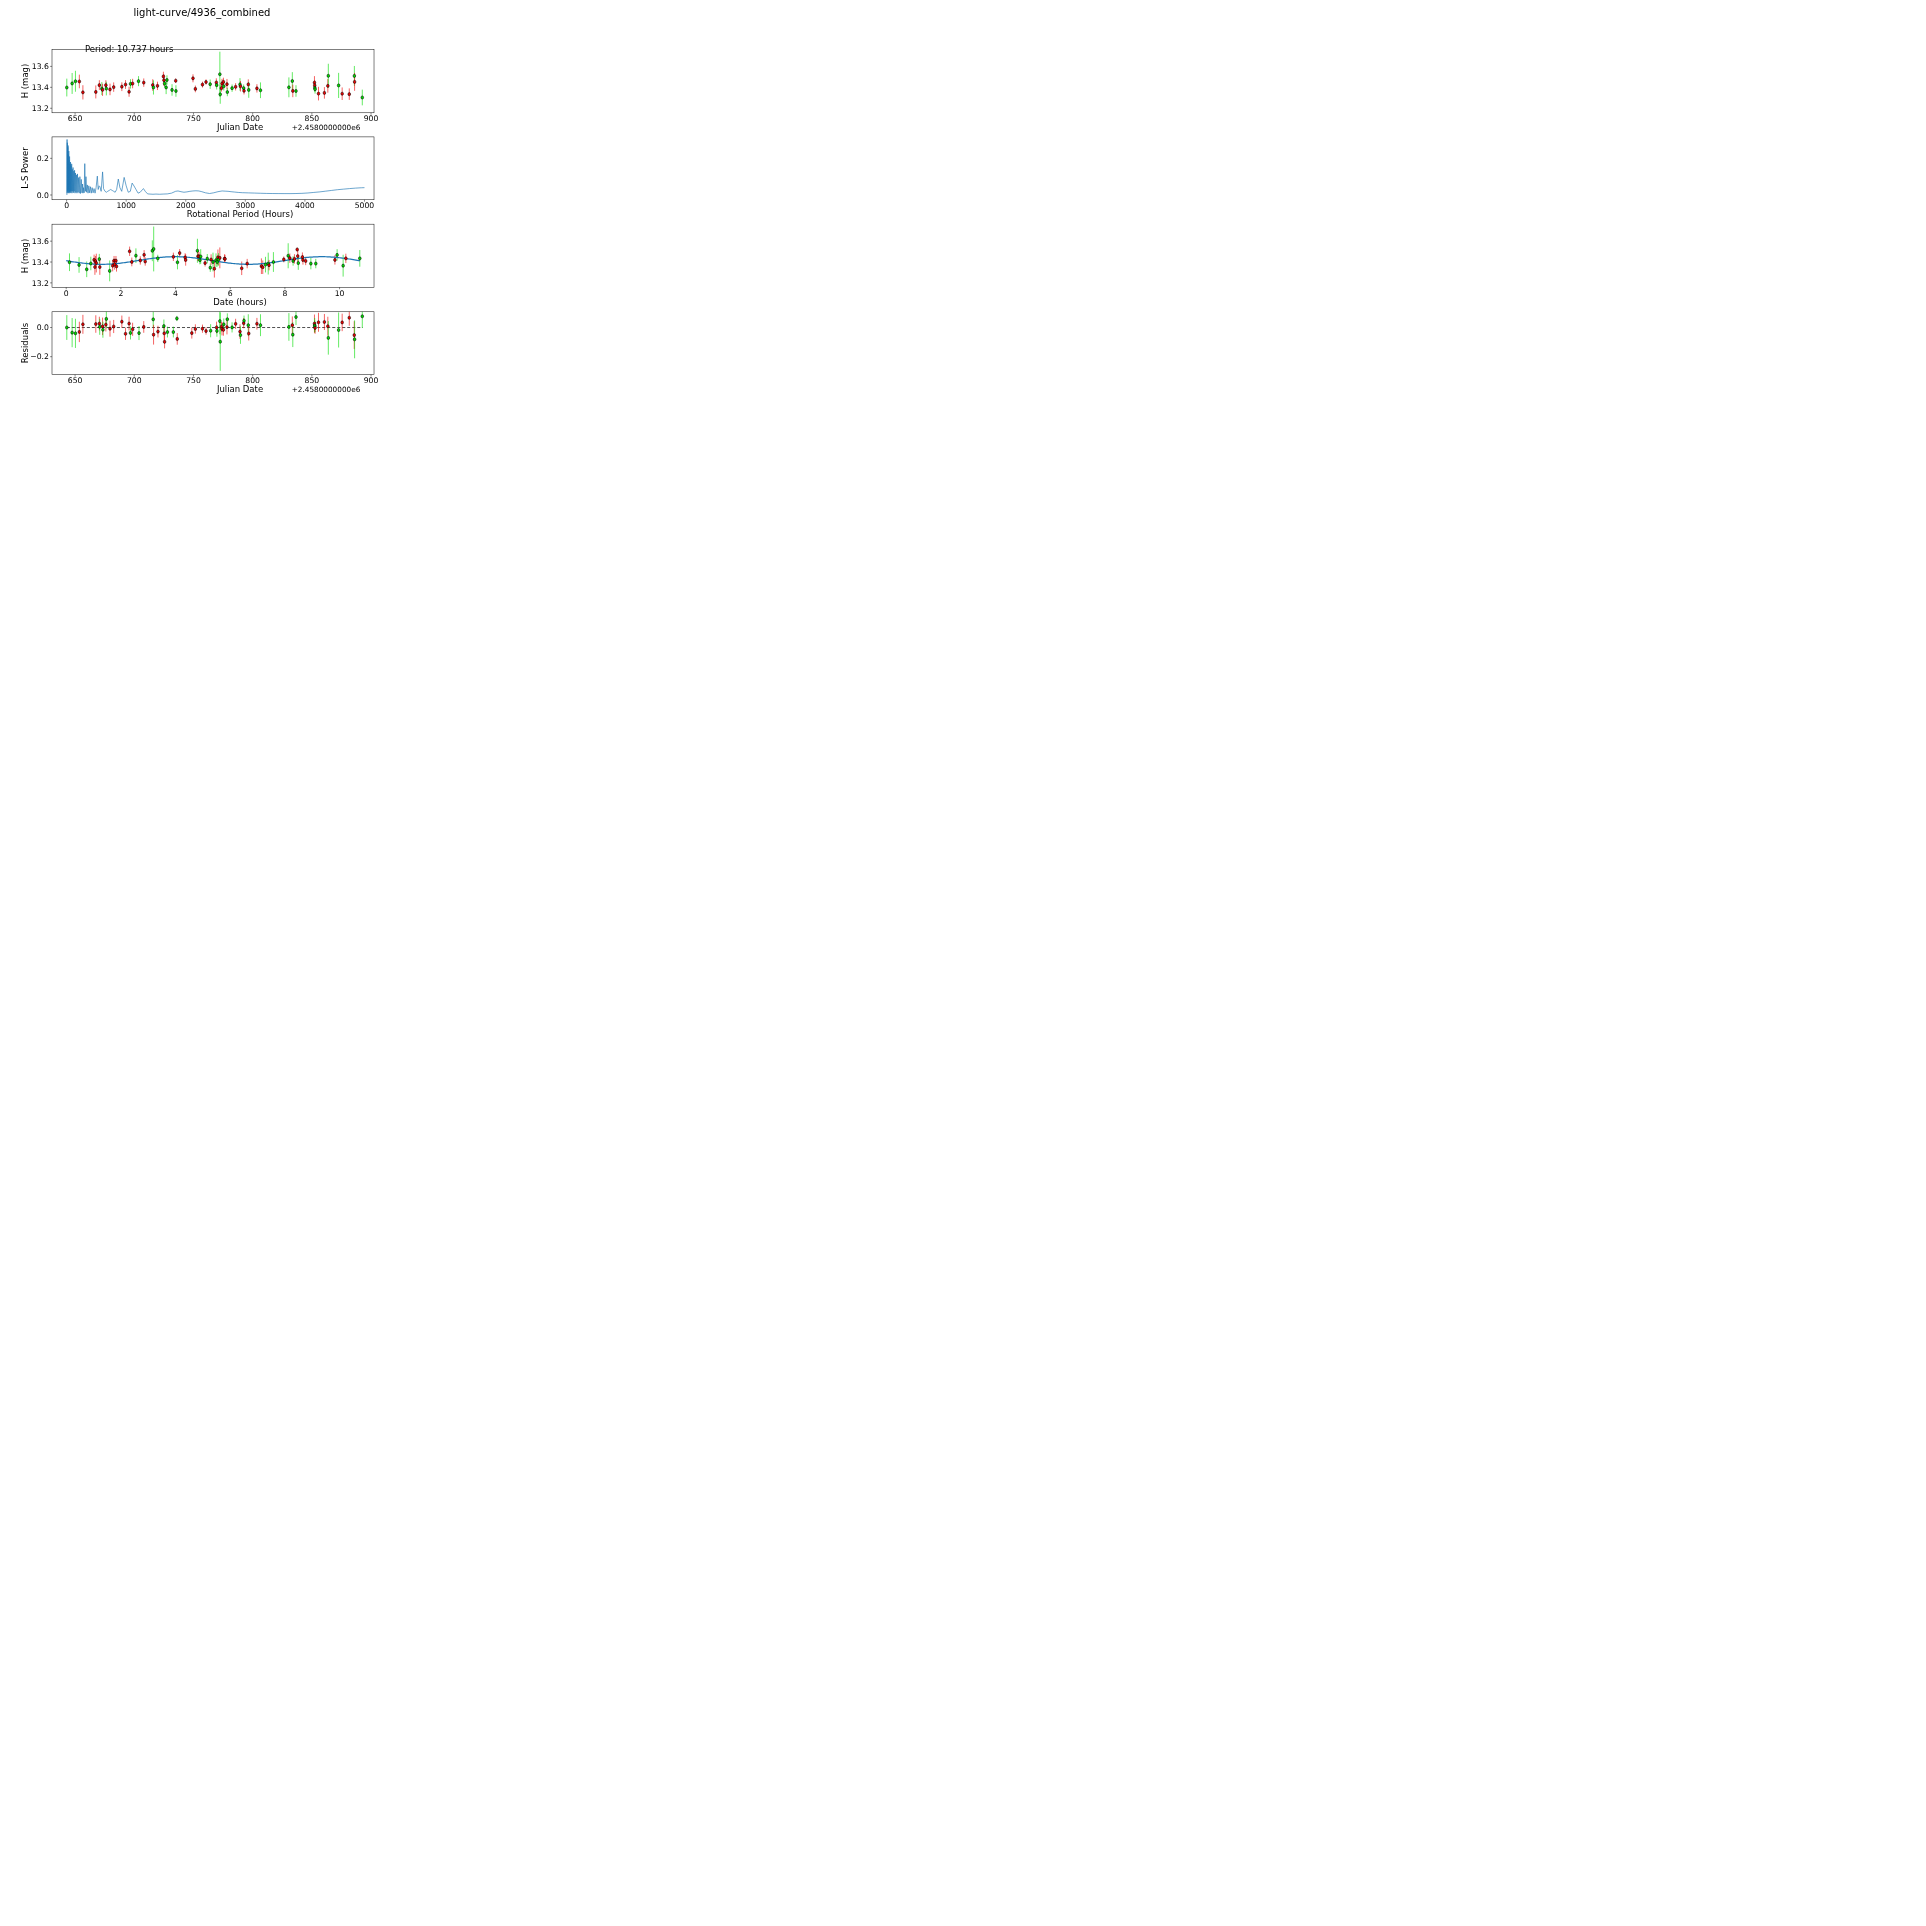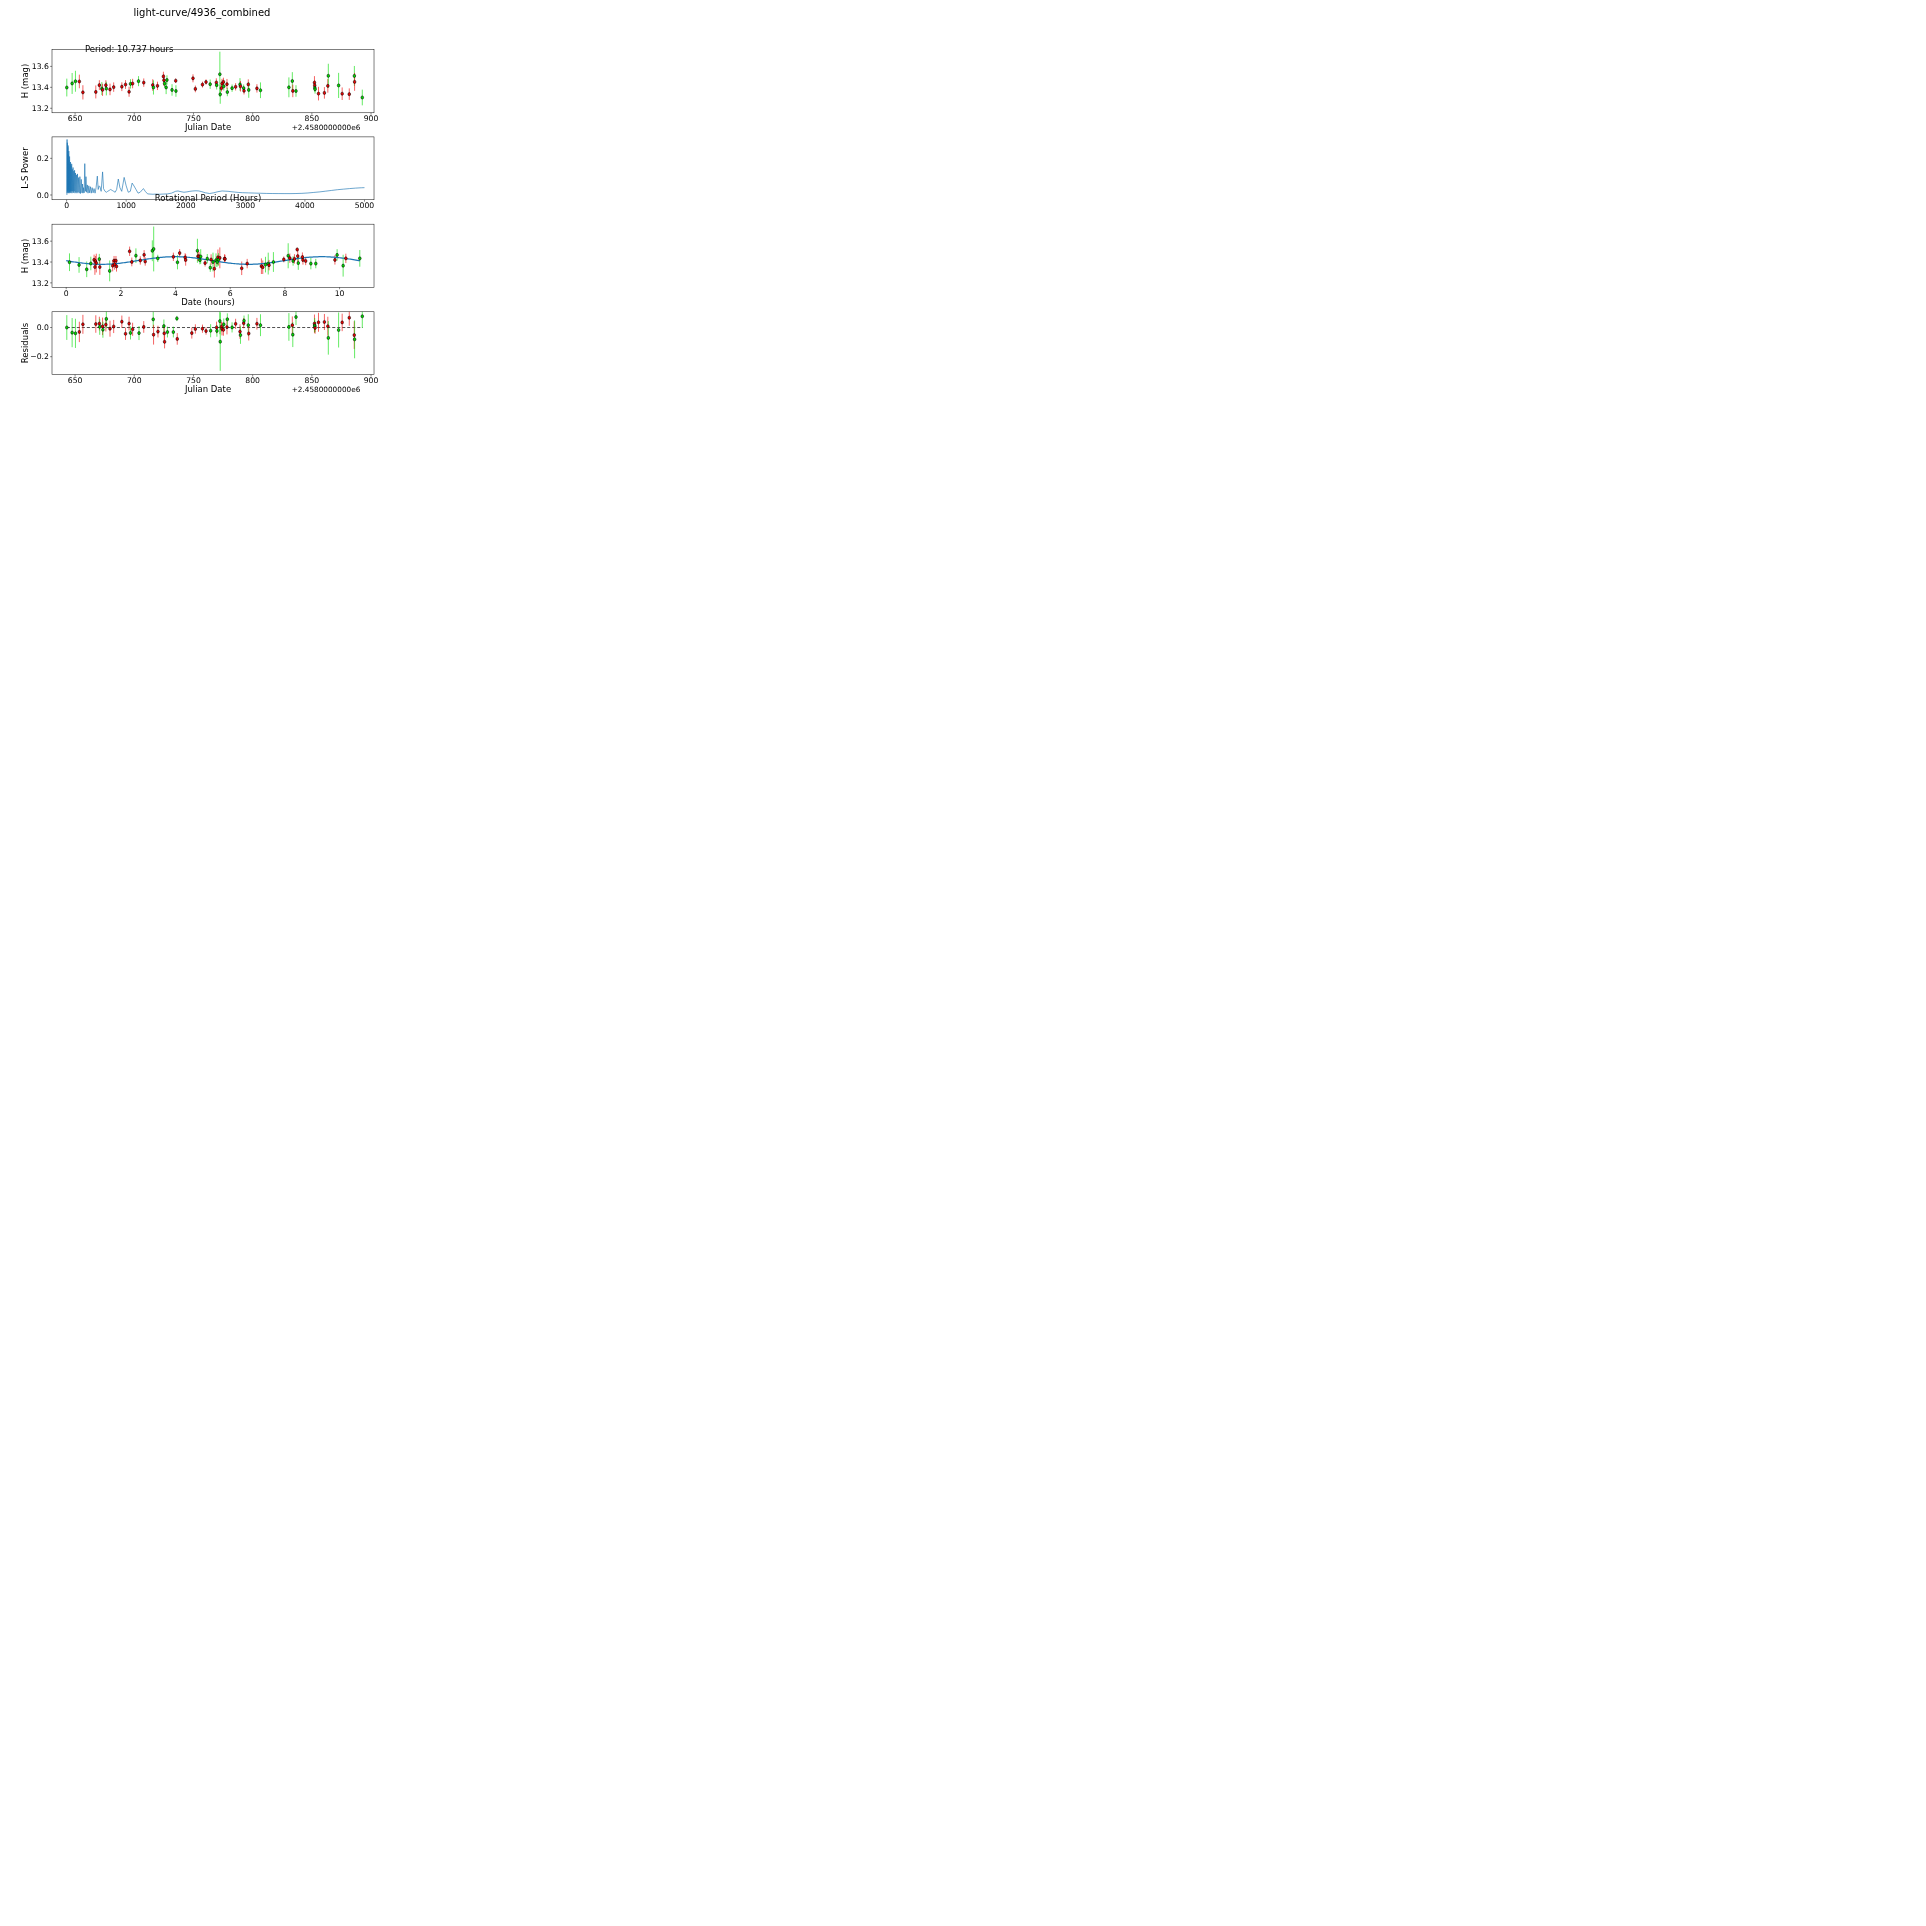--- a/index.html
+++ b/index.html
@@ -1,21 +1,21 @@
 <!DOCTYPE html>
 <html style="font-size:6.2px"><head>
 <meta charset="utf-8">
 <style>
   html,body{margin:0;padding:0;background:#fff;}
   .figure{position:relative;width:416px;height:416px;background:#ffffff;
           font-family:"DejaVu Sans",sans-serif;color:#000;overflow:hidden;}
   .fig-title{position:absolute;left:0;right:12px;top:7px;text-align:center;
              font-size:10px;color:#000;}
   .annotation{position:absolute;left:85px;top:44px;font-size:8.5px;color:#000;}
-  .xlabel{position:absolute;left:0;width:416px;text-align:center;font-size:8.5px;}
+  .xlabel{position:absolute;left:0;width:416px;text-align:center;font-size:8.5px;padding-left:32px;}
   .offset-label{position:absolute;left:278px;width:96px;text-align:center;font-size:7.3px;}
   .ylabel{position:absolute;width:85px;height:10px;left:-17.7px;text-align:center;
           font-size:8.5px;transform:rotate(-90deg);}
   svg{position:absolute;left:0;top:0;}
 </style>
 </head>
 <body>
 
 <div class="figure">
   <svg id="plot-svg" width="416" height="416" viewBox="0 0 1080 1080">
@@ -585,20 +585,20 @@
   <div class="annotation">Period: 10.737 hours</div>
 
   <div class="ylabel" style="top:76px">H (mag)</div>
   <div class="ylabel" style="top:163px">L-S Power</div>
   <div class="ylabel" style="top:251px">H (mag)</div>
   <div class="ylabel" style="top:338px">Residuals</div>
 
   <div class="xlabel" style="top:122px">Julian Date</div>
   <div class="offset-label" style="top:123px">+2.4580000000e6</div>
 
-  <div class="xlabel" style="top:193px">Rotational Period (Hours)</div>
+  <div class="xlabel" style="top:209px">Rotational Period (Hours)</div>
 
   <div class="xlabel" style="top:297px">Date (hours)</div>
 
   <div class="xlabel" style="top:384px">Julian Date</div>
   <div class="offset-label" style="top:385px">+2.4580000000e6</div>
 </div>
 
 
 </body></html>

